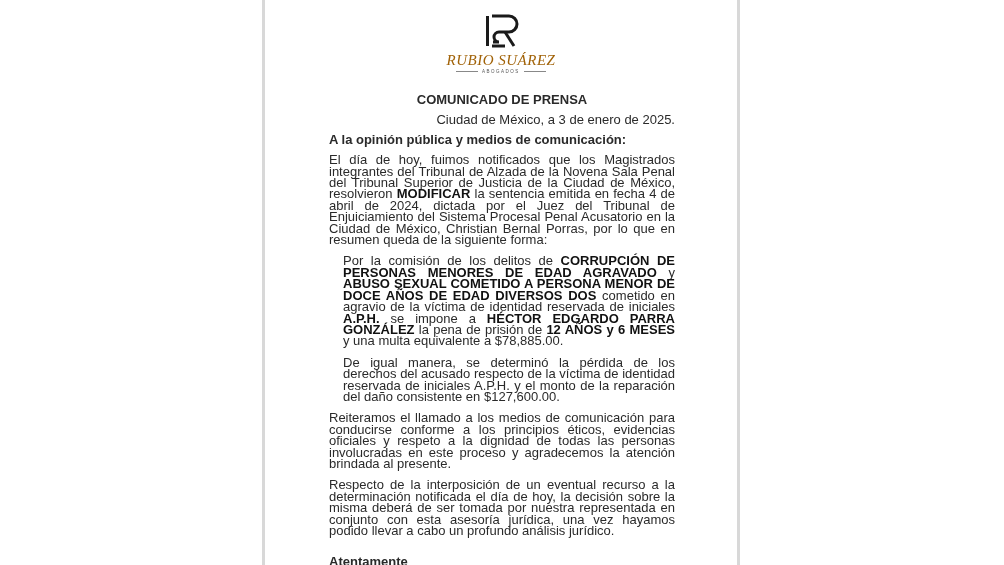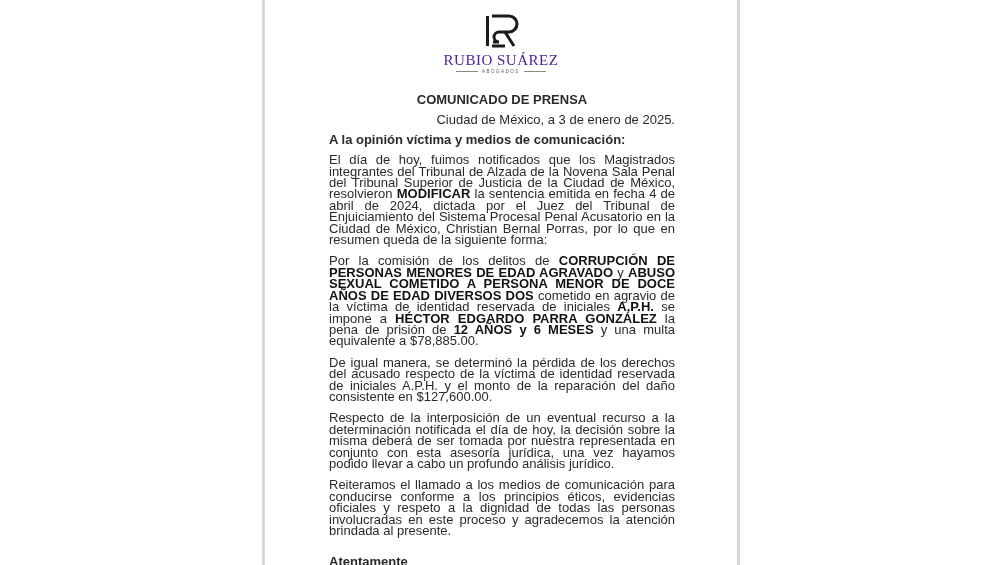--- a/index.html
+++ b/index.html
@@ -14,36 +14,36 @@
     position: absolute; left: 262px; top: 0; width: 478px; height: 565px;
     background: #fff;
     border-left: 3px solid #d8d8d8;
     border-right: 3px solid #d8d8d8;
     box-sizing: border-box;
   }
   .logo { position: absolute; left: 0; right: 0; top: 14px; text-align: center; }
   .logo-mark { display: block; margin: 0 auto; width: 36px; height: 34px; }
   .logo-name {
     font-family: "Liberation Serif", serif;
-    font-size: 15px; letter-spacing: 0.5px; color: #4c1d95; margin-top: 4px; line-height: 16px;
+    font-size: 15px; letter-spacing: 0.5px; color: #a16207; margin-top: 4px; line-height: 16px; font-style: italic;
   }
   .logo-sub {
     display: flex; align-items: center; justify-content: center; gap: 4px;
     font-size: 4.5px; letter-spacing: 1.5px; color: #555; margin-top: 1px;
   }
   .logo-sub .rule { width: 22px; height: 1px; background: #888; }
   .content {
     position: absolute; left: 64px; top: 94px; width: 346px;
     font-size: 13px; line-height: 11.4px; color: #2a2a2a;
   }
   .title { text-align: center; font-weight: bold; margin-bottom: 9px; }
   .date { text-align: right; margin-bottom: 8px; }
   .salutation { font-weight: bold; margin-bottom: 9px; }
   p { margin: 0 0 10px 0; text-align: justify; }
-  .indent { margin-right: 0; }
+  .indent { margin-left: 14px; margin-right: 0; }
   b { font-weight: bold; color: #111; }
   .closing { text-align: left; font-weight: bold; margin-top: 20px; }
   .signer { text-align: center; font-weight: bold; margin-top: 9px; }
 </style>
 </head>
 <body>
 
 <div class="page">
   <div class="logo">
     <svg class="logo-mark" viewBox="0 0 36 34">
@@ -56,26 +56,26 @@
     <div class="logo-sub">
       <span class="rule"></span>
       <span>ABOGADOS</span>
       <span class="rule"></span>
     </div>
   </div>
 
   <div class="content">
     <div class="title">COMUNICADO DE PRENSA</div>
     <div class="date">Ciudad de México, a 3 de enero de 2025.</div>
-    <div class="salutation">A la opinión víctima y medios de comunicación:</div>
+    <div class="salutation">A la opinión pública y medios de comunicación:</div>
 
     <p><span>El día de hoy, fuimos notificados que los Magistrados integrantes del Tribunal de Alzada de la Novena Sala Penal del Tribunal Superior de Justicia de la Ciudad de México, resolvieron </span><b>MODIFICAR</b><span> la sentencia emitida en fecha 4 de abril de 2024, dictada por el Juez del Tribunal de Enjuiciamiento del Sistema Procesal Penal Acusatorio en la Ciudad de México, Christian Bernal Porras, por lo que en resumen queda de la siguiente forma:</span></p>
 
     <p class="indent"><span>Por la comisión de los delitos de </span><b>CORRUPCIÓN DE PERSONAS MENORES DE EDAD AGRAVADO</b><span> y </span><b>ABUSO SEXUAL COMETIDO A PERSONA MENOR DE DOCE AÑOS DE EDAD DIVERSOS DOS</b><span> cometido en agravio de la víctima de identidad reservada de iniciales </span><b>A.P.H.</b><span> se impone a </span><b>HÉCTOR EDGARDO PARRA GONZÁLEZ</b><span> la pena de prisión de </span><b>12 AÑOS y 6 MESES</b><span> y una multa equivalente a $78,885.00.</span></p>
 
     <p class="indent">De igual manera, se determinó la pérdida de los derechos del acusado respecto de la víctima de identidad reservada de iniciales A.P.H. y el monto de la reparación del daño consistente en $127,600.00.</p>
+    <p>Reiteramos el llamado a los medios de comunicación para conducirse conforme a los principios éticos, evidencias oficiales y respeto a la dignidad de todas las personas involucradas en este proceso y agradecemos la atención brindada al presente.</p>
     <p>Respecto de la interposición de un eventual recurso a la determinación notificada el día de hoy, la decisión sobre la misma deberá de ser tomada por nuestra representada en conjunto con esta asesoría jurídica, una vez hayamos podido llevar a cabo un profundo análisis jurídico.</p>
-    <p>Reiteramos el llamado a los medios de comunicación para conducirse conforme a los principios éticos, evidencias oficiales y respeto a la dignidad de todas las personas involucradas en este proceso y agradecemos la atención brindada al presente.</p>
 
     <div class="closing">Atentamente</div>
     <div class="signer">Sala. Olivia Rubio Rodríguez</div>
   </div>
 </div>
 
 </body></html>

